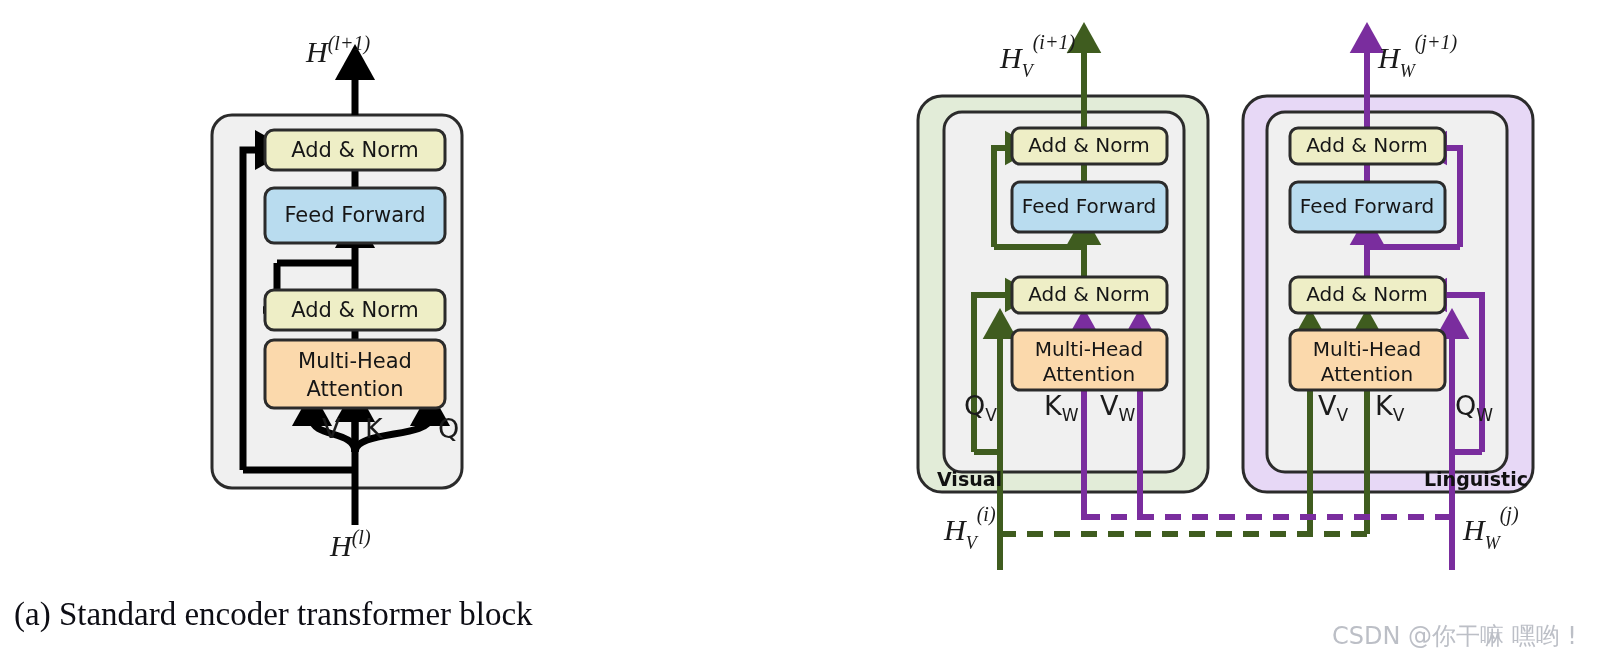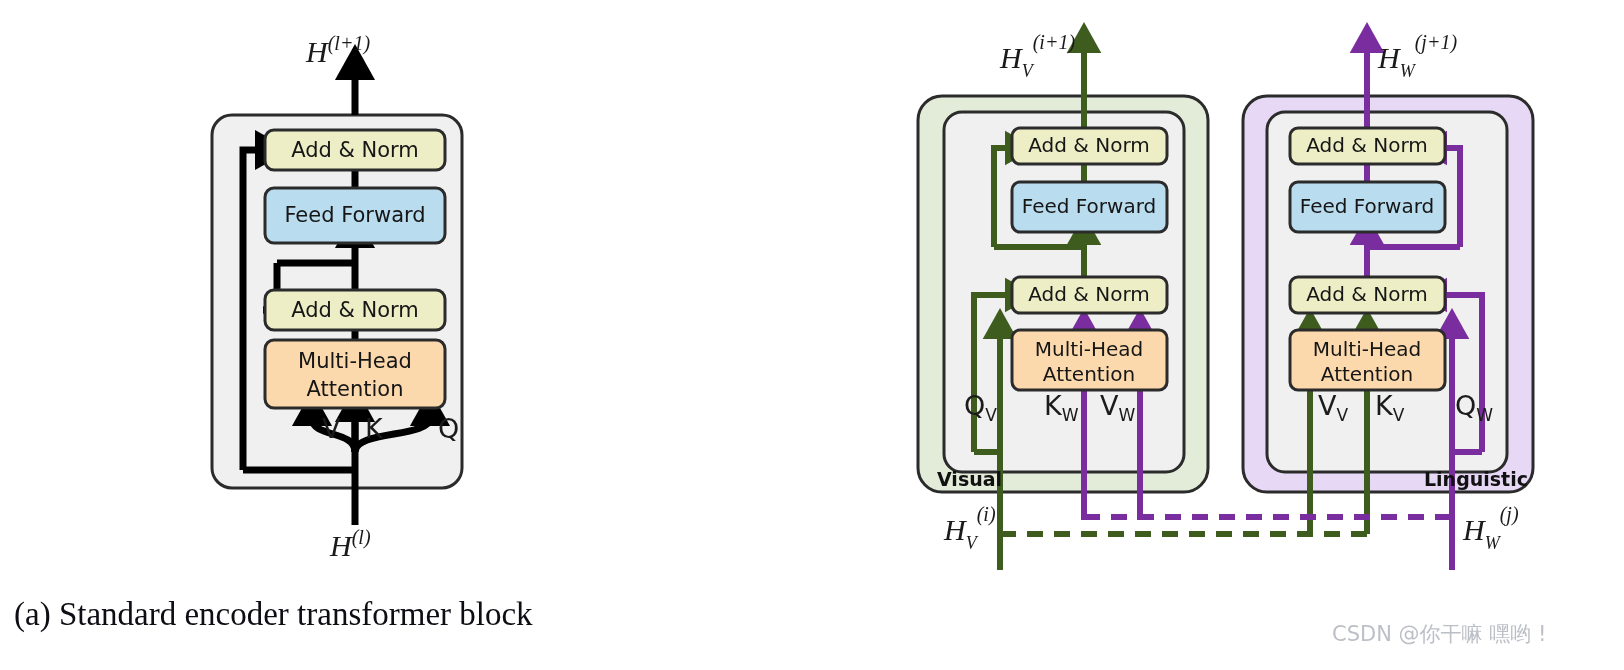--- a/index.html
+++ b/index.html
@@ -4,21 +4,21 @@
 <style>
   html,body{margin:0;padding:0;background:#ffffff;}
   body{width:1624px;height:670px;position:relative;overflow:hidden;
        font-family:"DejaVu Sans","Liberation Sans",sans-serif;}
   .stage{position:absolute;left:0;top:0;width:1624px;height:670px;}
   .svgwrap{position:absolute;left:0;top:0;width:1624px;height:670px;}
   .cap{position:absolute;font-family:"Liberation Serif","DejaVu Serif",serif;
        font-size:33px;color:#0d0d14;white-space:nowrap;letter-spacing:0px;}
   #cap-a{left:14px;top:596px;}
   #cap-b{left:903px;top:596px;}
-  .wm{position:absolute;left:1332px;top:620px;font-size:21px;color:#b9bcc4;
+  .wm{position:absolute;left:1332px;top:620px;font-size:24px;color:#b9bcc4;
       font-family:"DejaVu Sans","Liberation Sans",sans-serif;white-space:nowrap;opacity:.95;}
   .boxlabel{font-family:"DejaVu Sans","Liberation Sans",sans-serif;
             font-size:21px;fill:#161616;}
   .boxlabel.sm{font-size:20px;}
   .panelname{font-family:"DejaVu Sans","Liberation Sans",sans-serif;
              font-size:19px;font-weight:bold;fill:#111111;}
   .mathlab{font-family:"Liberation Serif","DejaVu Serif",serif;font-style:italic;
            font-size:30px;fill:#1a1a1a;}
   .qkv{font-family:"DejaVu Sans","Liberation Sans",sans-serif;font-size:27px;fill:#1b1b1b;}
   .qkv tspan.sub{font-size:17px;}

